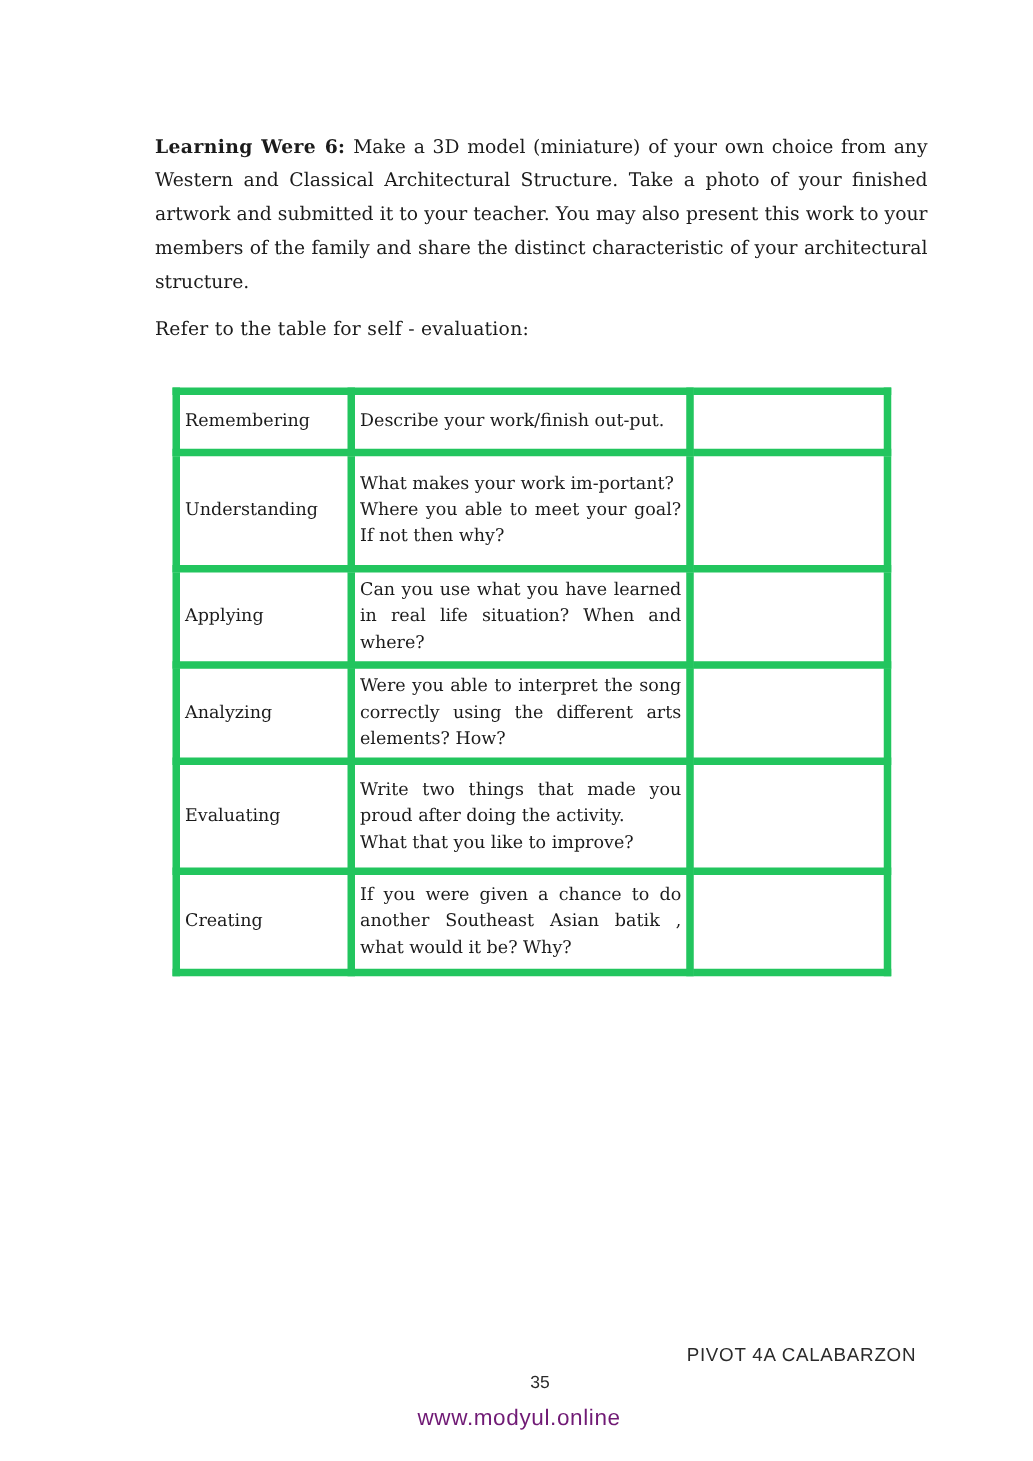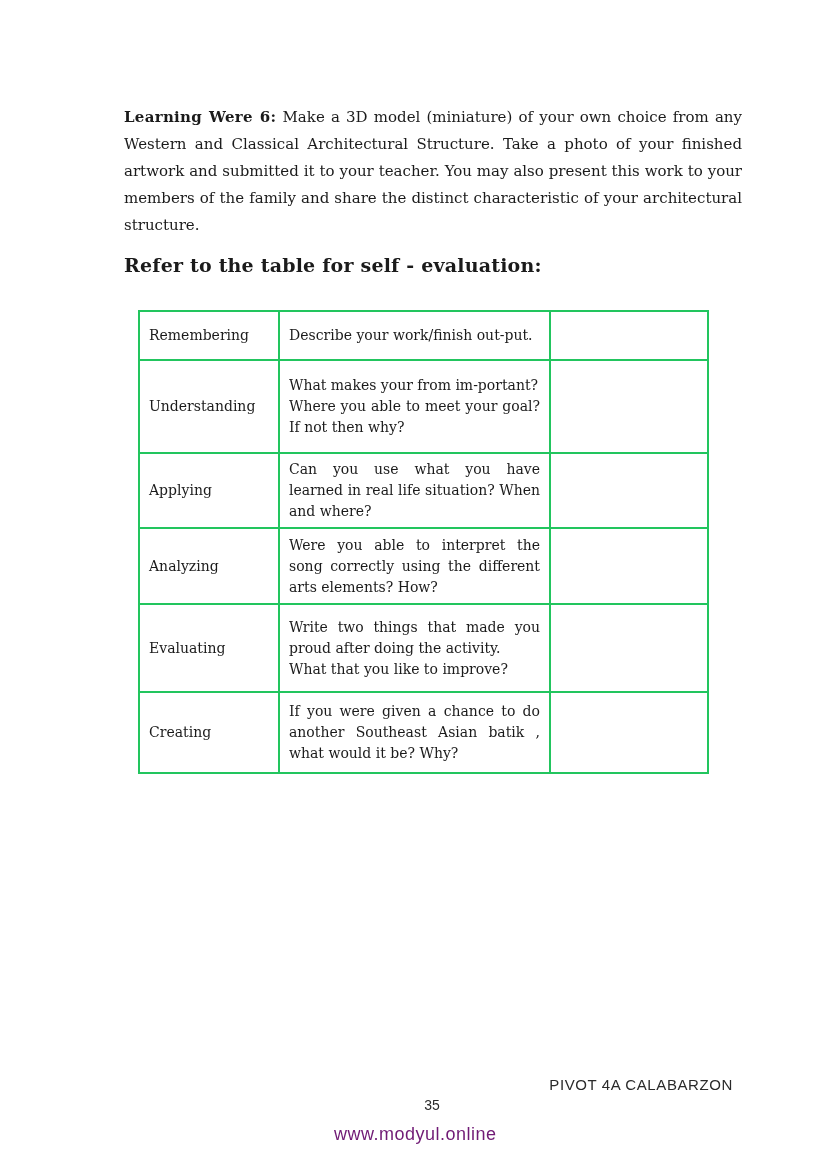--- a/index.html
+++ b/index.html
@@ -22,38 +22,38 @@
     line-height: 27px;
     text-align: justify;
   }
   .task-block .label { font-weight: bold; letter-spacing: 0.3px; }
 
   .table-intro {
     position: absolute;
     left: 124px;
     top: 254px;
     width: 618px;
-    font-size: 19px;
-    font-weight: bold;
+    font-size: 15px;
+    font-weight: normal;
     letter-spacing: 0.2px;
   }
 
   table.eval-table {
     position: absolute;
     left: 138px;
     top: 310px;
     width: 570px;
     border-collapse: collapse;
     table-layout: fixed;
     font-size: 14px;
   }
   table.eval-table td {
-    border: 2px solid #22c55e;
+    border: 6px solid #22c55e;
     vertical-align: middle;
-    padding: 4px 9px;
+    padding: 4px 4px;
     line-height: 21px;
   }
   td.level-cell   { width: 140px; }
   td.prompt-cell  { width: 271px; }
   td.response-cell{ width: 158px; }
   td.prompt-cell p { text-align: justify; }
   td.prompt-cell p + p { margin-top: 0; }
 
   tr.row-1 { height: 49px; }
   tr.row-2 { height: 93px; }
@@ -103,21 +103,21 @@
     <tr class="row-1">
       <td class="level-cell">Remembering</td>
       <td class="prompt-cell">
         <p>Describe your work/finish out-put.</p>
       </td>
       <td class="response-cell"></td>
     </tr>
     <tr class="row-2">
       <td class="level-cell">Understanding</td>
       <td class="prompt-cell">
-        <p>What makes your from im-portant?</p>
+        <p>What makes your work im-portant?</p>
         <p>Where you able to meet your goal? If not then why?</p>
       </td>
       <td class="response-cell"></td>
     </tr>
     <tr class="row-3">
       <td class="level-cell">Applying</td>
       <td class="prompt-cell">
         <p>Can you use what you have learned in real life situation? When and where?</p>
       </td>
       <td class="response-cell"></td>

